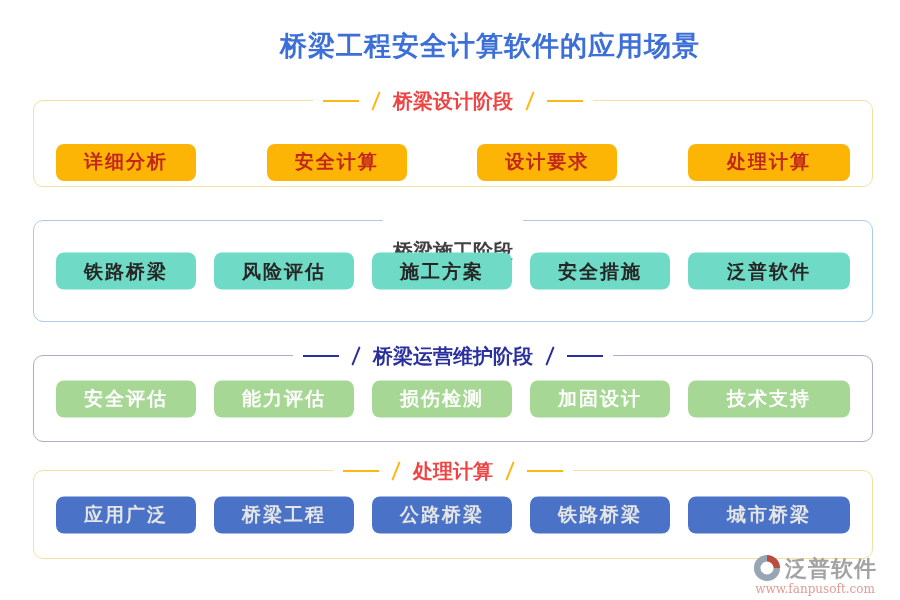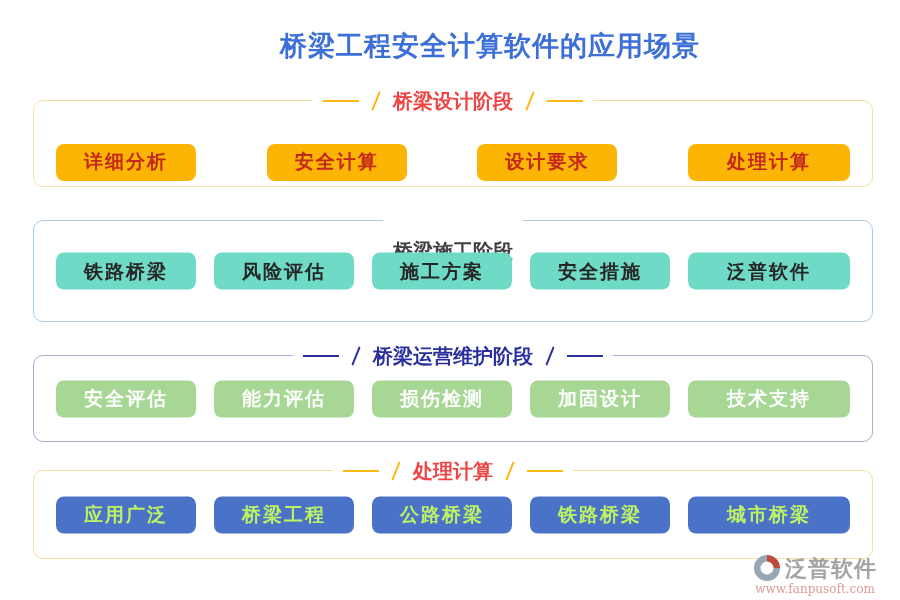--- a/index.html
+++ b/index.html
@@ -37,21 +37,21 @@
   }
   .btn{
     box-sizing:border-box;min-width:140px;height:37px;padding:4px 16px;
     display:flex;align-items:center;justify-content:center;
     border-radius:8px;font-size:19px;font-weight:bold;letter-spacing:2px;cursor:default;
   }
   .btn:last-child{min-width:162px;}
   .sec1 .btn{background:#fcb505;color:#c3271b;margin-top:37px;}
   .sec2 .btn{background:#6fdac5;color:#262626;}
   .sec3 .btn{background:#a7d795;color:#ffffff;}
-  .sec4 .btn{background:#4a73c7;color:#bef264;}
+  .sec4 .btn{background:#4a73c7;color:#e5e5e5;}
   .watermark{
     position:absolute;right:6px;bottom:4px;width:158px;text-align:center;
   }
   .wm-brand-row{display:flex;justify-content:center;gap:4px;}
   .wm-brand{font-size:22px;font-weight:bold;color:#a3a3a3;letter-spacing:1px;}
   .wm-url{font-size:12px;color:#de9c94;margin-top:-2px;font-family:"DejaVu Serif","Liberation Serif",serif;}
 </style>
 </head>
 <body>
 

